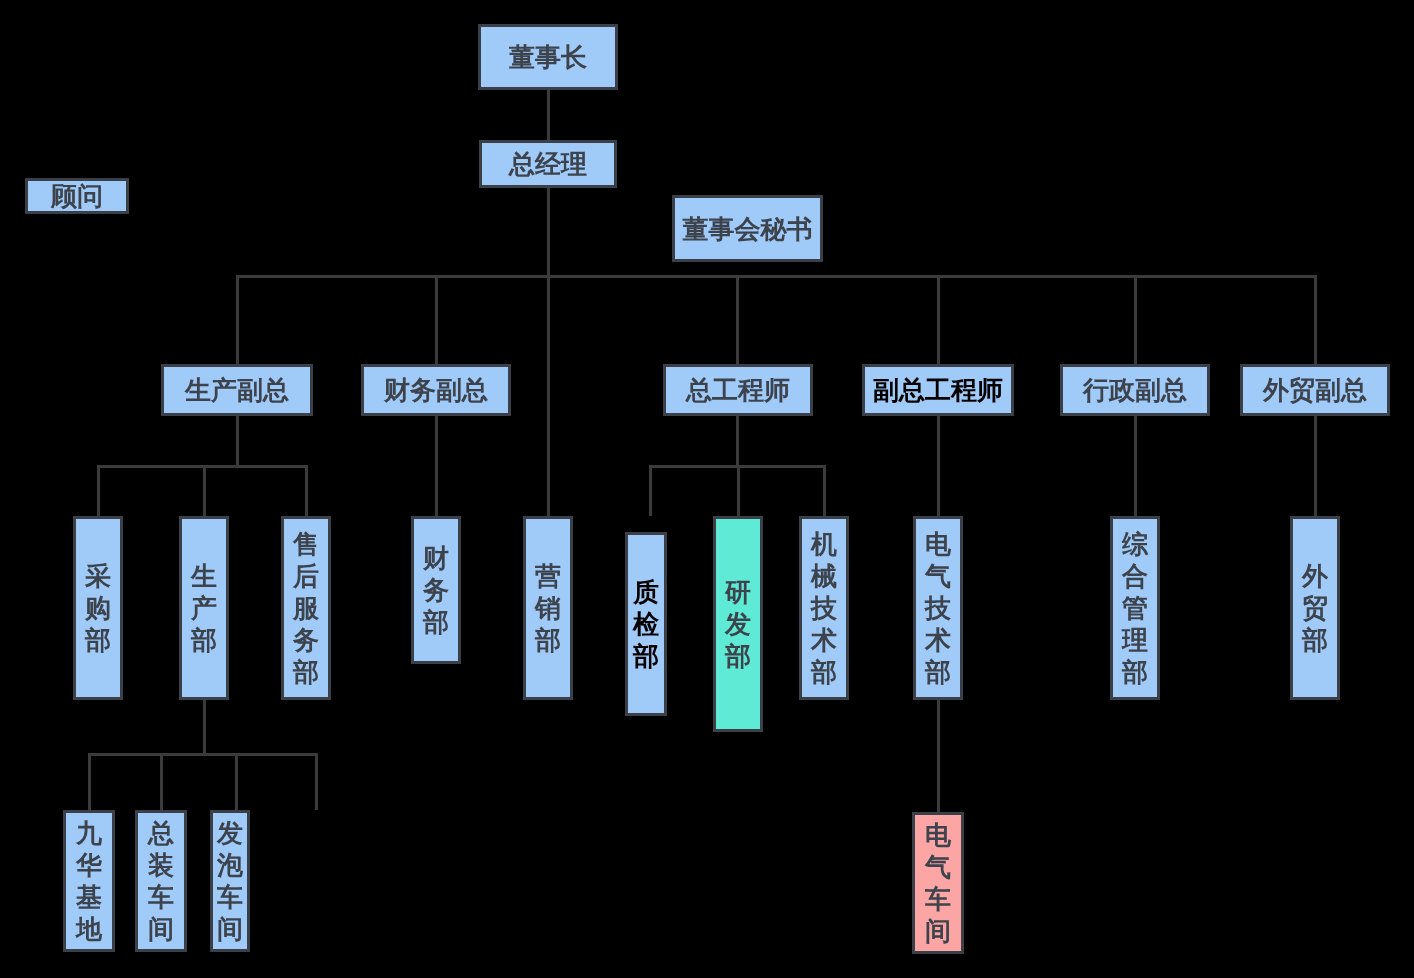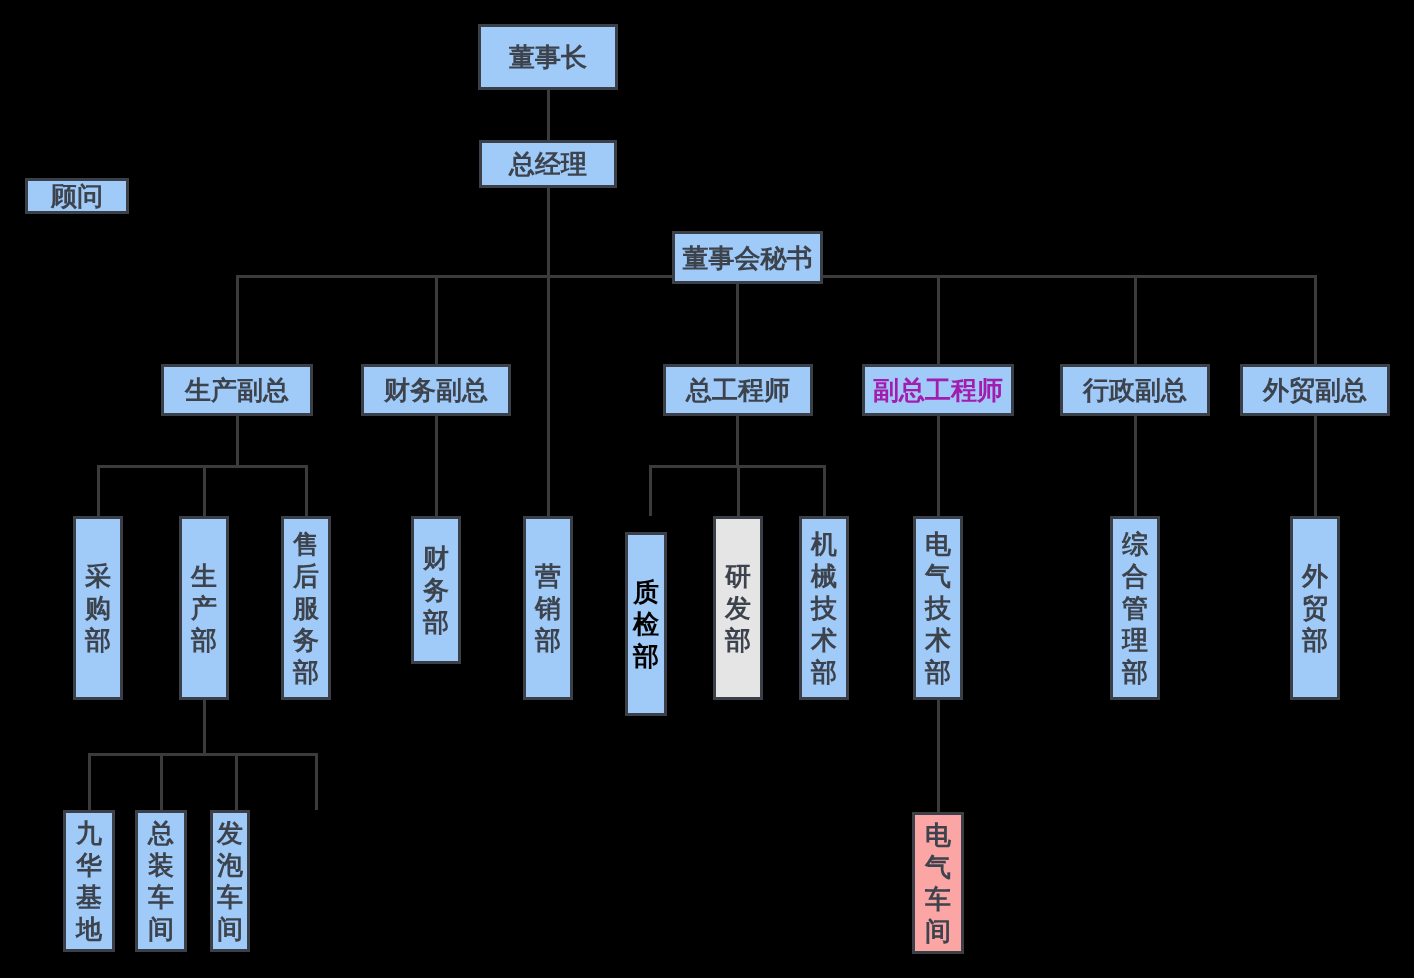--- a/index.html
+++ b/index.html
@@ -72,34 +72,34 @@
     <div class="edge" style="left: 202.5px; top: 700px; width: 3px; height: 54px; background: rgb(59, 59, 59);"></div>
     <div class="edge" style="left: 87.5px; top: 752.5px; width: 230px; height: 3px; background: rgb(59, 59, 59);"></div>
     <div class="edge" style="left: 87.5px; top: 754px; width: 3px; height: 56px; background: rgb(59, 59, 59);"></div>
     <div class="edge" style="left: 159.5px; top: 754px; width: 3px; height: 56px; background: rgb(59, 59, 59);"></div>
     <div class="edge" style="left: 234.5px; top: 754px; width: 3px; height: 56px; background: rgb(59, 59, 59);"></div>
     <div class="edge" style="left: 314.5px; top: 754px; width: 3px; height: 56px; background: rgb(59, 59, 59);"></div>
     <div class="edge" style="left: 936.5px; top: 700px; width: 3px; height: 112px; background: rgb(59, 59, 59);"></div>
     <div class="node h" style="left: 478px; top: 24px; width: 140px; height: 66px; background: rgb(160, 202, 248); border-color: rgb(58, 63, 72); color: rgb(61, 67, 76);">董事长</div>
     <div class="node h" style="left: 479px; top: 140px; width: 138px; height: 48px; background: rgb(160, 202, 248); border-color: rgb(58, 63, 72); color: rgb(61, 67, 76);">总经理</div>
     <div class="node h" style="left: 25px; top: 178px; width: 104px; height: 36px; background: rgb(160, 202, 248); border-color: rgb(58, 63, 72); color: rgb(61, 67, 76);">顾问</div>
-    <div class="node h" style="left: 672px; top: 195px; width: 151px; height: 53px; background: rgb(160, 202, 248); border-color: rgb(58, 63, 72); color: rgb(61, 67, 76); margin-top: 36px;">董事会秘书</div>
+    <div class="node h" style="left: 672px; top: 195px; width: 151px; height: 67px; background: rgb(160, 202, 248); border-color: rgb(58, 63, 72); color: rgb(61, 67, 76);">董事会秘书</div>
     <div class="node h" style="left: 161px; top: 364px; width: 152px; height: 52px; background: rgb(160, 202, 248); border-color: rgb(58, 63, 72); color: rgb(61, 67, 76);">生产副总</div>
     <div class="node h" style="left: 361px; top: 364px; width: 150px; height: 52px; background: rgb(160, 202, 248); border-color: rgb(58, 63, 72); color: rgb(61, 67, 76);">财务副总</div>
     <div class="node h" style="left: 663px; top: 364px; width: 150px; height: 52px; background: rgb(160, 202, 248); border-color: rgb(58, 63, 72); color: rgb(61, 67, 76);">总工程师</div>
-    <div class="node h" style="left: 862px; top: 364px; width: 152px; height: 52px; background: rgb(160, 202, 248); border-color: rgb(58, 63, 72); color: #a21caf;">副总工程师</div>
+    <div class="node h" style="left: 862px; top: 364px; width: 152px; height: 52px; background: rgb(160, 202, 248); border-color: rgb(58, 63, 72); color: #000000;">副总工程师</div>
     <div class="node h" style="left: 1060px; top: 364px; width: 150px; height: 52px; background: rgb(160, 202, 248); border-color: rgb(58, 63, 72); color: rgb(61, 67, 76);">行政副总</div>
     <div class="node h" style="left: 1240px; top: 364px; width: 150px; height: 52px; background: rgb(160, 202, 248); border-color: rgb(58, 63, 72); color: rgb(61, 67, 76);">外贸副总</div>
     <div class="node v" style="left: 73px; top: 516px; width: 50px; height: 184px; background: rgb(160, 202, 248); border-color: rgb(58, 63, 72); color: rgb(61, 67, 76);">采购部</div>
     <div class="node v" style="left: 179px; top: 516px; width: 50px; height: 184px; background: rgb(160, 202, 248); border-color: rgb(58, 63, 72); color: rgb(61, 67, 76);">生产部</div>
     <div class="node v" style="left: 281px; top: 516px; width: 50px; height: 184px; background: rgb(160, 202, 248); border-color: rgb(58, 63, 72); color: rgb(61, 67, 76);">售后服务部</div>
     <div class="node v" style="left: 411px; top: 516px; width: 50px; height: 148px; background: rgb(160, 202, 248); border-color: rgb(58, 63, 72); color: rgb(61, 67, 76);">财务部</div>
     <div class="node v" style="left: 523px; top: 516px; width: 50px; height: 184px; background: rgb(160, 202, 248); border-color: rgb(58, 63, 72); color: rgb(61, 67, 76);">营销部</div>
     <div class="node v" style="left: 625px; top: 532px; width: 42px; height: 184px; background: rgb(160, 202, 248); border-color: rgb(58, 63, 72); color: #000000;">质检部</div>
-    <div class="node v" style="left: 713px; top: 516px; width: 50px; height: 184px; background: #e5e5e5; border-color: rgb(58, 63, 72); color: rgb(61, 67, 76);">研发部</div>
+    <div class="node v" style="left: 713px; top: 516px; width: 50px; height: 216px; background: #5eead4; border-color: rgb(58, 63, 72); color: rgb(61, 67, 76);">研发部</div>
     <div class="node v" style="left: 799px; top: 516px; width: 50px; height: 184px; background: rgb(160, 202, 248); border-color: rgb(58, 63, 72); color: rgb(61, 67, 76);">机械技术部</div>
     <div class="node v" style="left: 913px; top: 516px; width: 50px; height: 184px; background: rgb(160, 202, 248); border-color: rgb(58, 63, 72); color: rgb(61, 67, 76);">电气技术部</div>
     <div class="node v" style="left: 1110px; top: 516px; width: 50px; height: 184px; background: rgb(160, 202, 248); border-color: rgb(58, 63, 72); color: rgb(61, 67, 76);">综合管理部</div>
     <div class="node v" style="left: 1290px; top: 516px; width: 50px; height: 184px; background: rgb(160, 202, 248); border-color: rgb(58, 63, 72); color: rgb(61, 67, 76);">外贸部</div>
     <div class="node v" style="left: 63px; top: 810px; width: 52px; height: 142px; background: rgb(160, 202, 248); border-color: rgb(58, 63, 72); color: rgb(61, 67, 76);">九华基地</div>
     <div class="node v" style="left: 135px; top: 810px; width: 52px; height: 142px; background: rgb(160, 202, 248); border-color: rgb(58, 63, 72); color: rgb(61, 67, 76);">总装车间</div>
     <div class="node v" style="left: 210px; top: 810px; width: 40px; height: 142px; background: rgb(160, 202, 248); border-color: rgb(58, 63, 72); color: rgb(61, 67, 76);">发泡车间</div>
     <div class="node v" style="left: 912px; top: 812px; width: 52px; height: 142px; background: #fca5a5; border-color: rgb(58, 63, 72); color: rgb(61, 67, 76);">电气车间</div>
   </div>
 

